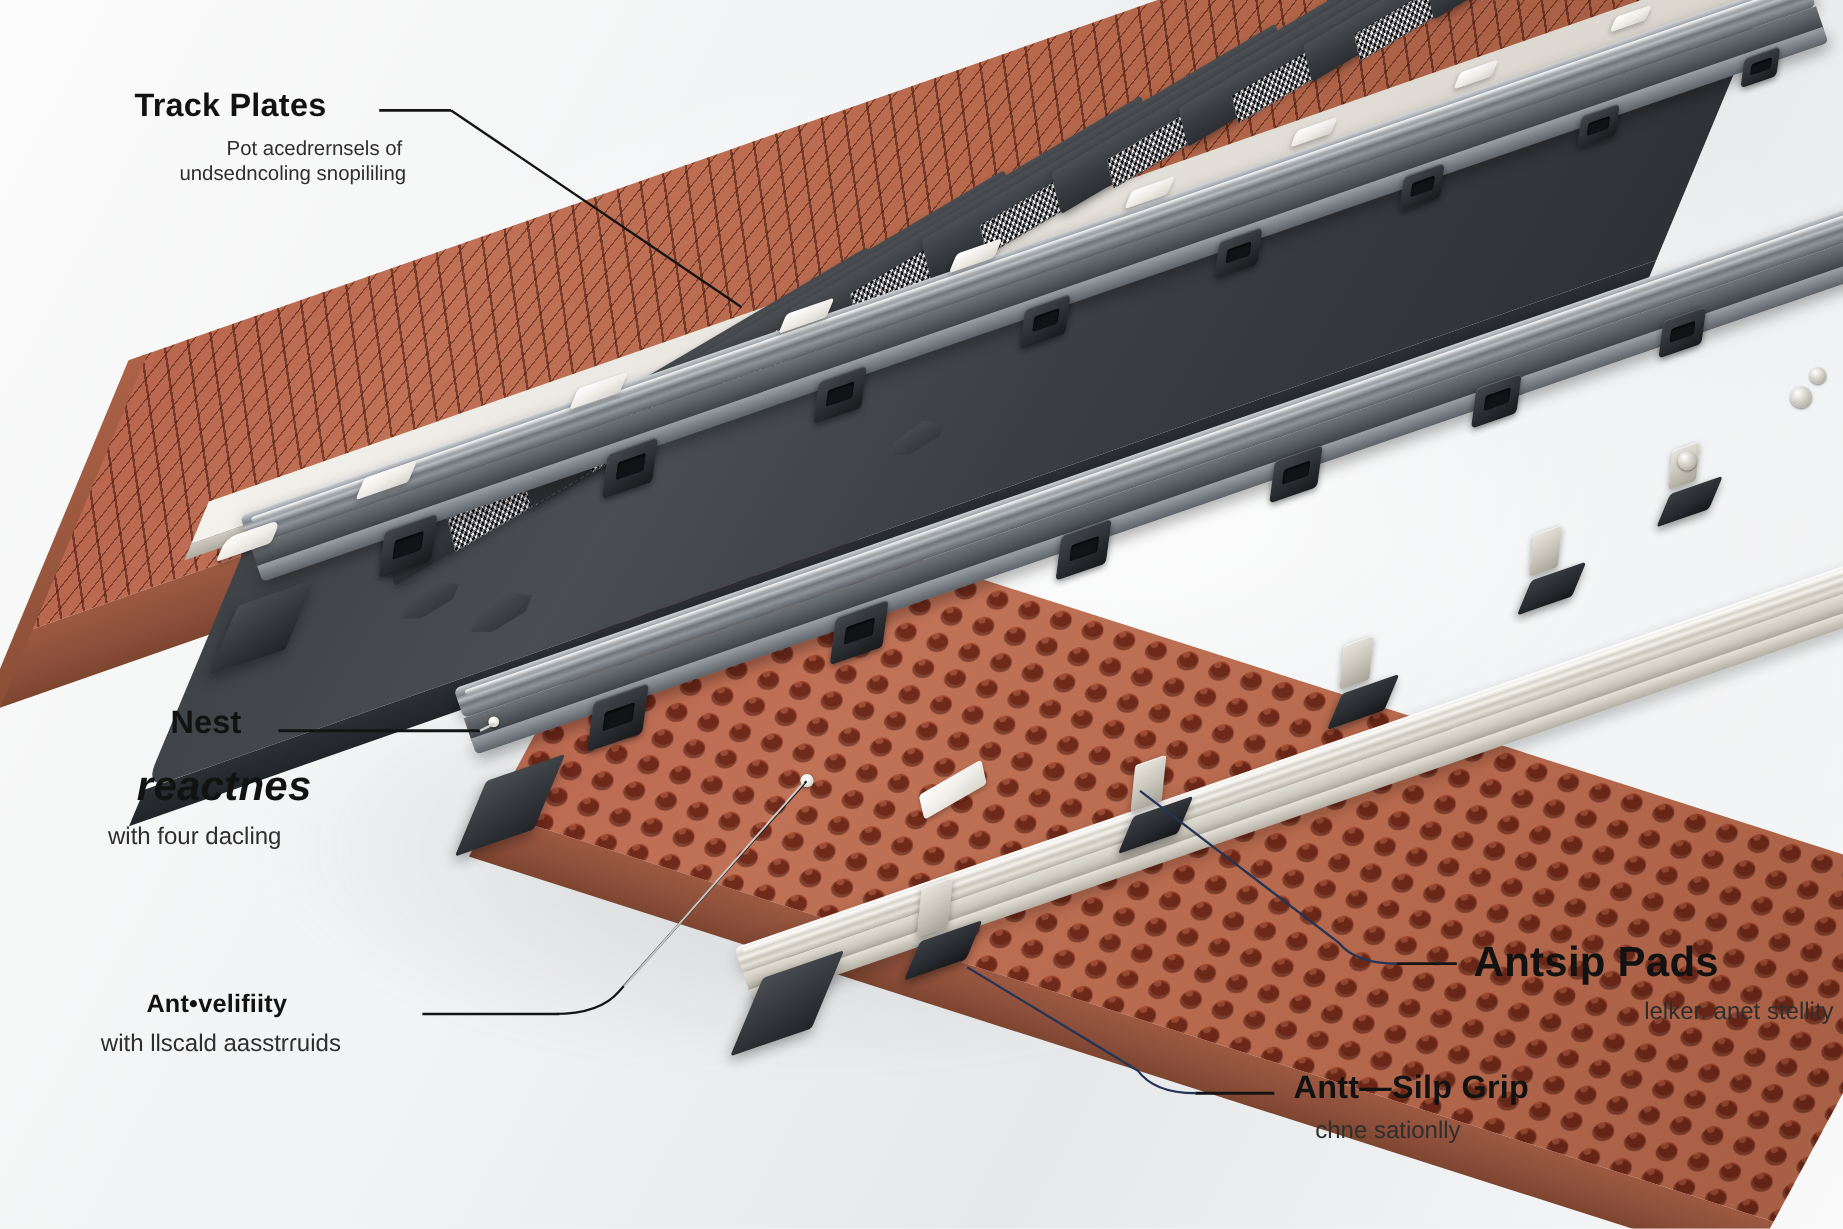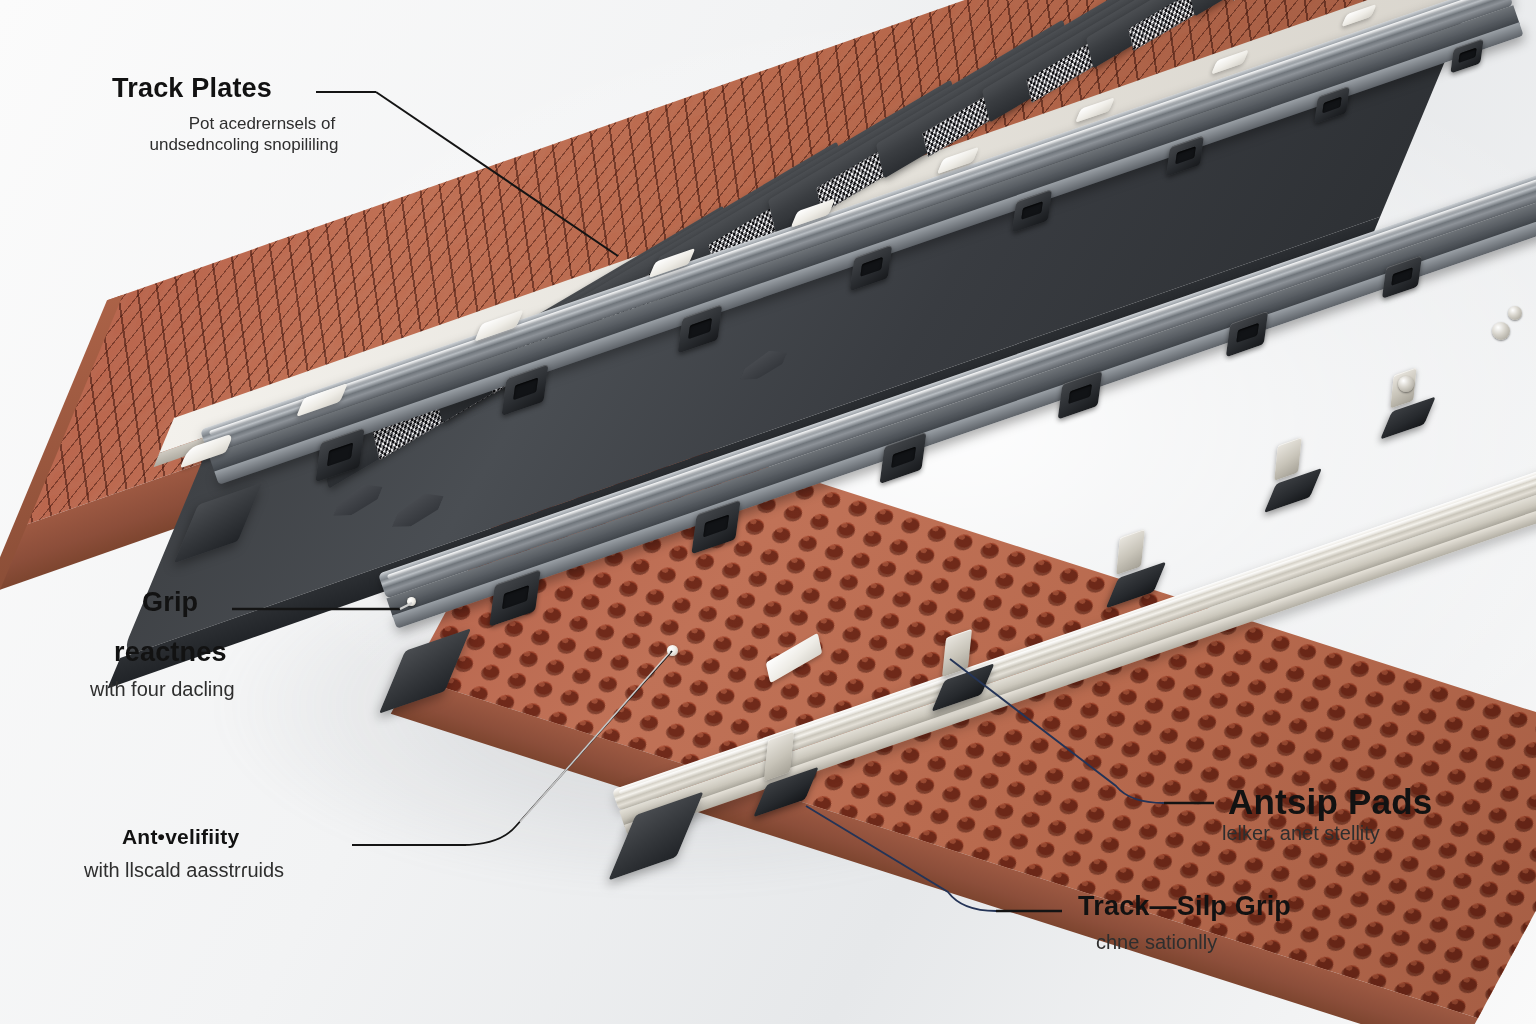--- a/index.html
+++ b/index.html
@@ -430,33 +430,33 @@
 
   <div class="callout" style="left:112px; top:74px; width:300px;">
     <div class="title" style="font-size:27px; line-height:1.05;">Track Plates</div>
     <div class="sub" style="font-size:17px; margin-top:12px; text-align:center;">
       <div>Pot acedrernsels of</div>
       <div style="margin-left:-36px;">undsedncoling snopililing</div>
     </div>
   </div>
 
   <div class="callout" style="left:142px; top:588px; width:290px;">
-    <div class="title" style="font-size:27px; line-height:1.05;">Grip</div>
-    <div class="title" style="font-size:27px; line-height:1.05; margin-top:22px; margin-left:-28px;">reactnes</div>
+    <div class="title" style="font-size:27px; line-height:1.05;">Nest</div>
+    <div class="title" style="font-size:35px; line-height:1.05; margin-top:22px; margin-left:-28px;font-style:italic;">reactnes</div>
     <div class="sub" style="font-size:20px; margin-top:10px; margin-left:-52px;">with four dacling</div>
   </div>
 
   <div class="callout" style="left:122px; top:826px; width:320px;">
     <div class="title" style="font-size:21px; line-height:1.05;">Ant•velifiity</div>
     <div class="sub" style="font-size:20px; margin-top:10px; margin-left:-38px;">with llscald aasstrɾuids</div>
   </div>
 
   <div class="callout right" style="left:1228px; top:784px; width:300px;">
     <div class="title" style="font-size:35px; line-height:1.05;">Antsip Pads</div>
-    <div class="sub" style="font-size:20px; margin-left:-6px;">lelker. anet stellity</div>
+    <div class="sub" style="font-size:20px; margin-top:10px; margin-left:-6px;text-align:right;">lelker. anet stellity</div>
   </div>
 
   <div class="callout right" style="left:1078px; top:892px; width:320px;">
-    <div class="title" style="font-size:27px; line-height:1.05;">Track—Silp Grip</div>
+    <div class="title" style="font-size:27px; line-height:1.05;">Antt—Silp Grip</div>
     <div class="sub" style="font-size:20px; margin-top:10px; margin-left:18px;">chne sationlly</div>
   </div>
 
 </div>
 
 </body></html>

